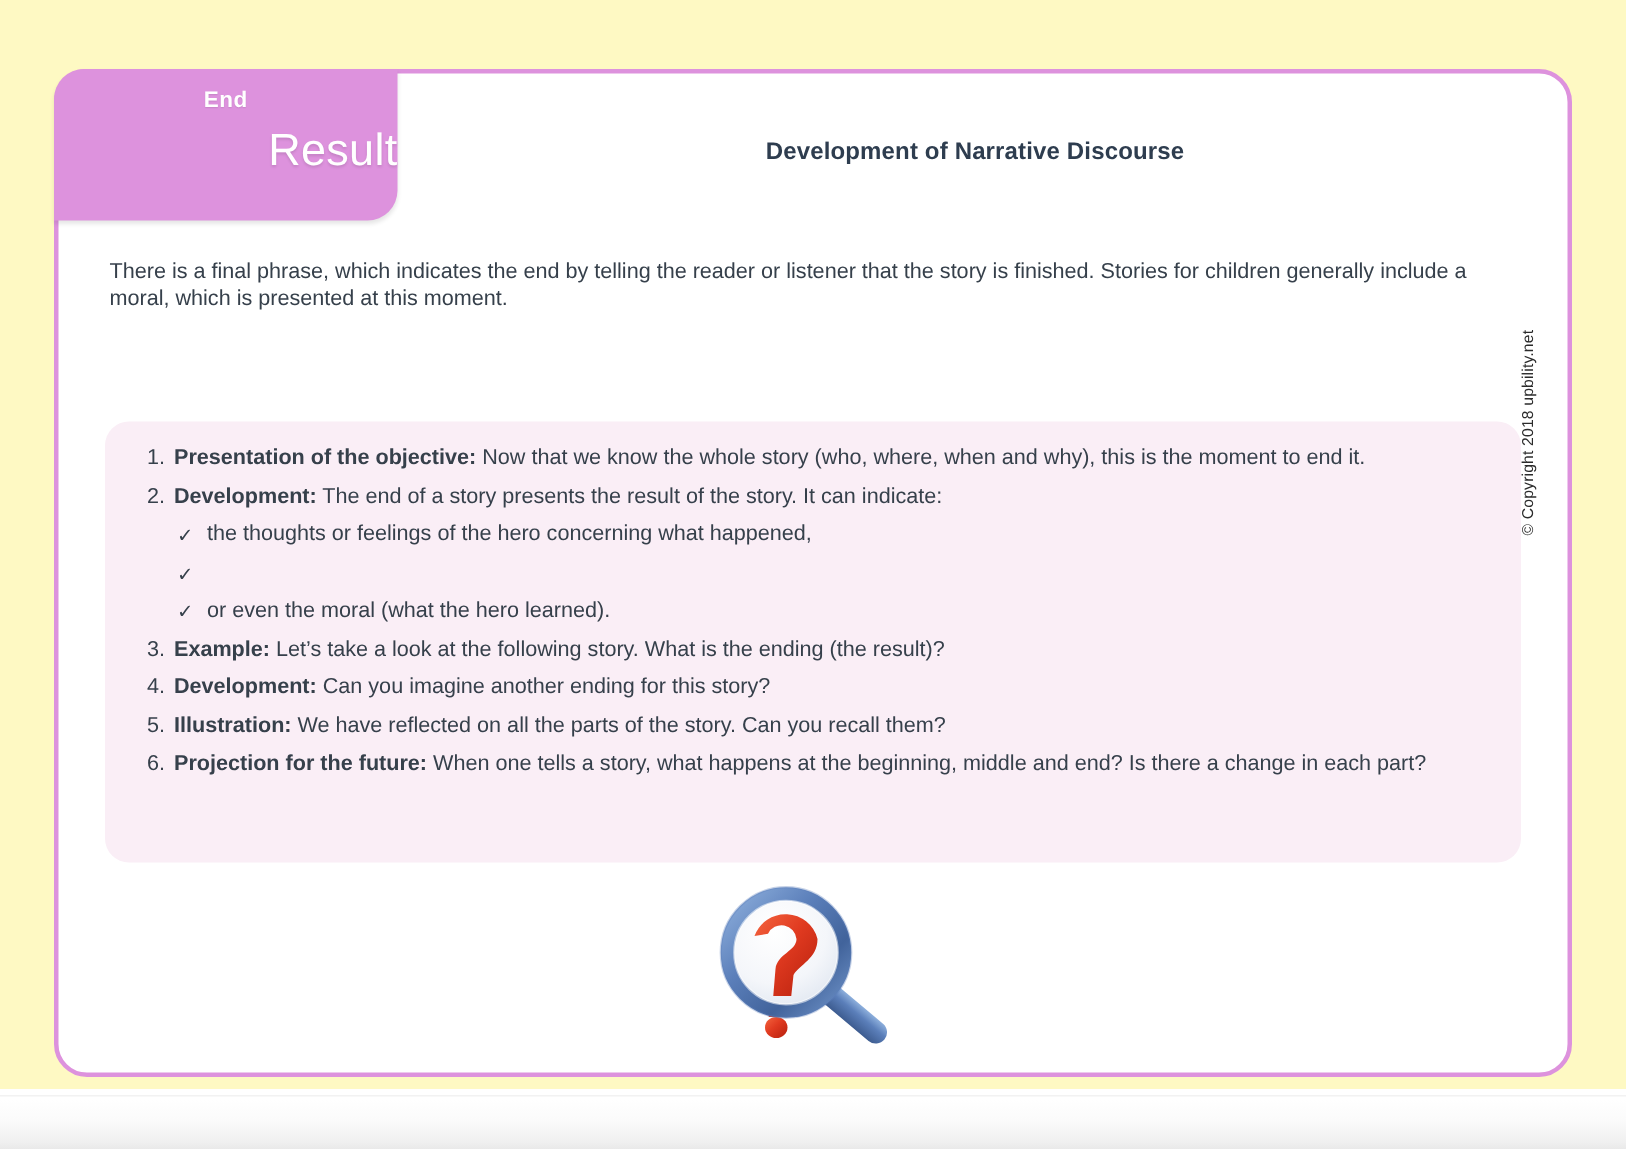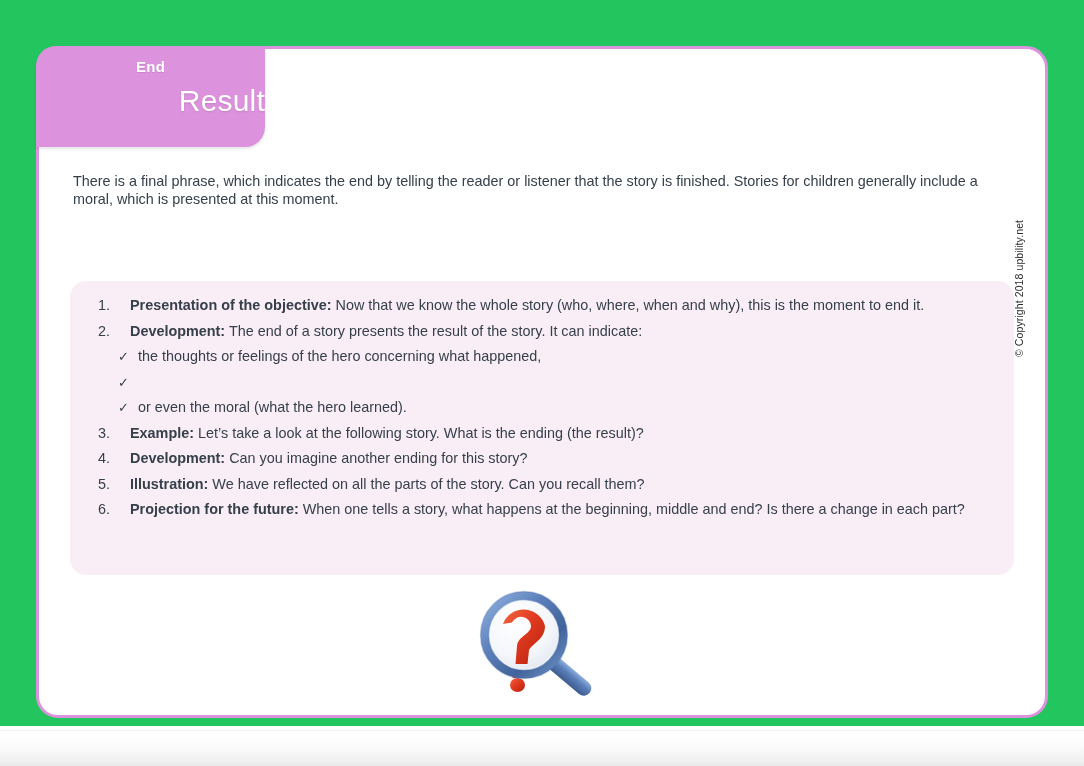--- a/index.html
+++ b/index.html
@@ -14,21 +14,21 @@
     overflow: hidden;
     position: relative;
   }
 
   
   #page {
     position: absolute;
     left: 0; top: 0;
     width: 1084px;
     height: 766px;
-    background: #22c55e;
+    background: #fef9c3;
   }
 
   
   #footer-strip {
     position: absolute;
     left: 0;
     top: 726px;
     width: 1084px;
     height: 40px;
     background: linear-gradient(to bottom, #ffffff 0%, #ffffff 18%, #fbfbfb 50%, #f0f0f0 88%, #e9e9e9 100%);
@@ -143,21 +143,21 @@
 
   ol.steps {
     margin: 0;
     padding: 16px 0 0 0;
     list-style: none;
     counter-reset: step;
   }
   ol.steps > li.step {
     position: relative;
     margin: 0 0 0 0;
-    padding: 0 20px 0 60px;
+    padding: 0 20px 0 46px;
     font-size: 14.4px;
     line-height: 17px;
     color: #36404b;
     min-height: 25.5px;
   }
   ol.steps > li.step::before {
     counter-increment: step;
     content: counter(step) ".";
     position: absolute;
     left: 24px;
@@ -222,20 +222,21 @@
 
 <div id="page">
 
   <div id="card"></div>
 
   <div id="header-tab">
     <div id="tab-eyebrow">End</div>
     <div id="tab-title">Result</div>
   </div>
 
+  <div id="doc-title">Development of Narrative Discourse</div>
 
   <div id="intro">
     <p>There is a final phrase, which indicates the end by telling the reader or listener that the story is finished. Stories for children generally include a moral, which is presented at this moment.</p>
   </div>
 
   <div id="highlight-box">
     <ol class="steps">
 
       <li class="step">
         <span class="lead">Presentation of the objective:</span><span class="body"> Now that we know the whole story (who, where, when and why), this is the moment to end it.</span>

